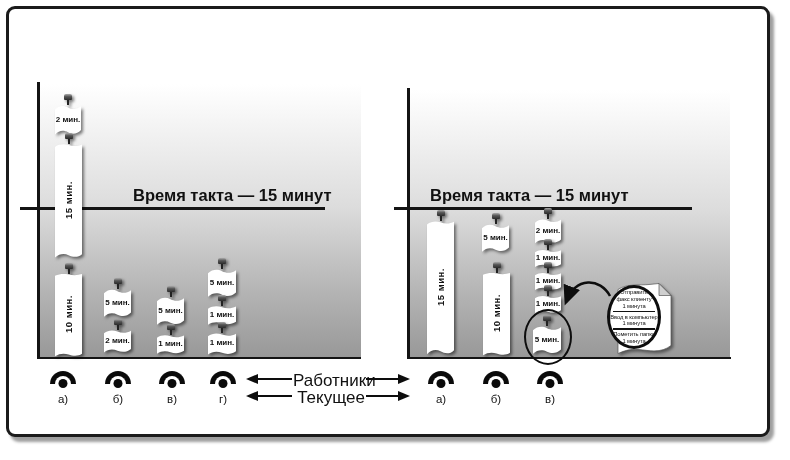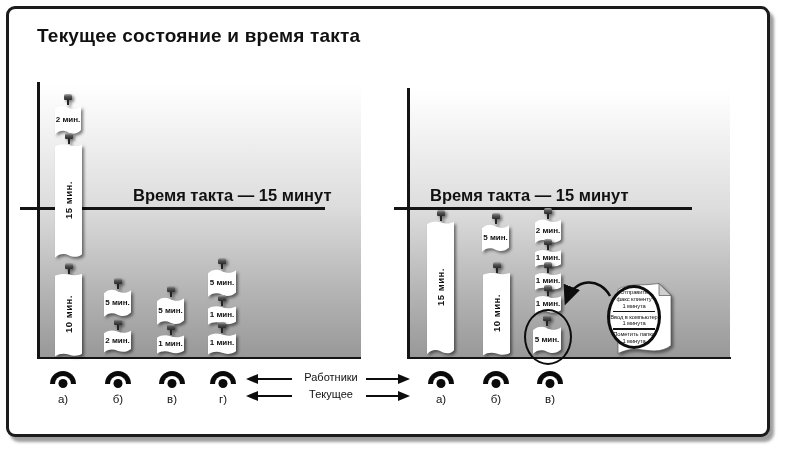--- a/index.html
+++ b/index.html
@@ -40,29 +40,28 @@
        border-radius:13px 13px 0 0;}
   .worker .dot{position:absolute;left:50%;top:8px;transform:translateX(-50%);width:9px;height:9px;
        background:#0a0a0a;border-radius:50%;}
   .wlabel{position:absolute;width:24px;font-size:11.5px;text-align:center;z-index:3;}
   
   .arrow{position:absolute;height:2.2px;background:#0d0d0d;z-index:3;}
   .arrow.left::before{content:"";position:absolute;left:-11px;top:50%;transform:translateY(-50%);
        border-top:5px solid transparent;border-bottom:5px solid transparent;border-right:12px solid #0d0d0d;}
   .arrow.right::after{content:"";position:absolute;right:-11px;top:50%;transform:translateY(-50%);
        border-top:5px solid transparent;border-bottom:5px solid transparent;border-left:12px solid #0d0d0d;}
-  .legend-text{position:absolute;width:76px;font-size:11px;text-align:center;white-space:nowrap;z-index:3;}
+  .legend-text{position:absolute;width:76px;font-size:17px;text-align:center;white-space:nowrap;z-index:3;}
 </style>
 </head>
 <body>
 
 <div id="root">
   <div class="frame"></div>
 
-  <div class="title" style="left:37px;top:25px;">Текущее состояние и время такта</div>
   <div class="grad" style="left:39px;top:84px;width:322px;height:274px;"></div>
   <div class="vline" style="left:37px;top:82px;width:2.5px;height:277px;"></div>
   <div class="hline" style="left:37px;top:356.5px;width:324px;height:2.5px;"></div>
   <div class="hline" style="left:20px;top:207px;width:305px;height:2.5px;"></div>
   <div class="takt-label" style="left:133px;top:186px;width:192px;">Время такта — 15 минут</div>
 
   <div class="note" style="left:55px;top:104px;width:26px;height:34px;">
     <svg class="flag" viewBox="0 0 32 30" preserveAspectRatio="none">
         <path d="M0,5 C5,1 11,1 16,3 C21,5 27,5 32,2 L32,23 C27,27 21,27 16,25 C11,23 5,23 0,27 Z" fill="#fff"></path>
       </svg>

